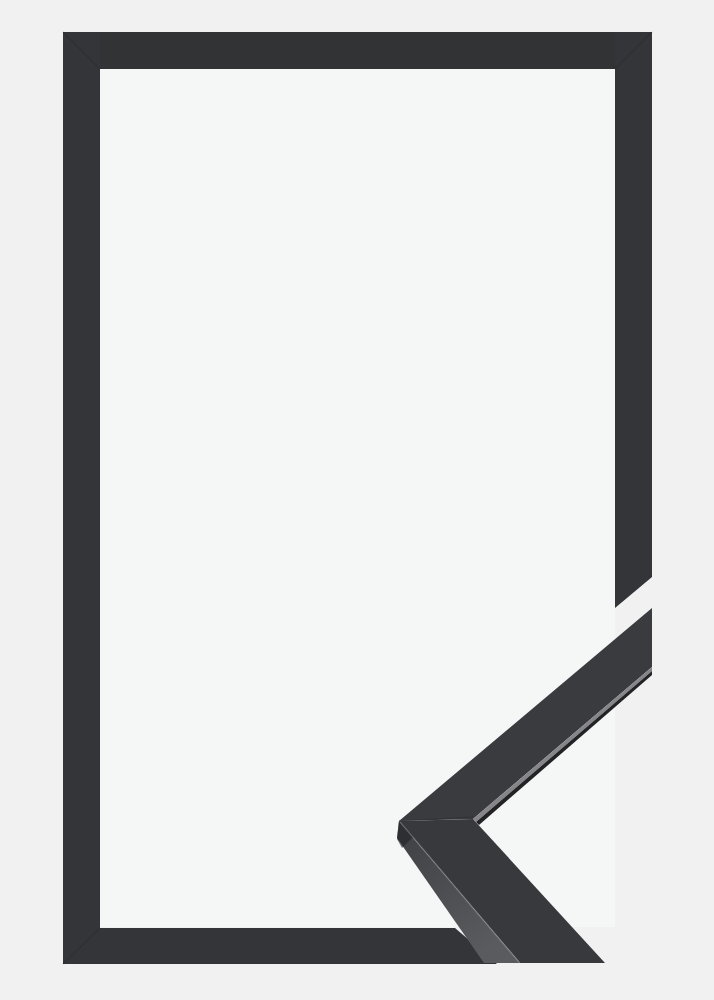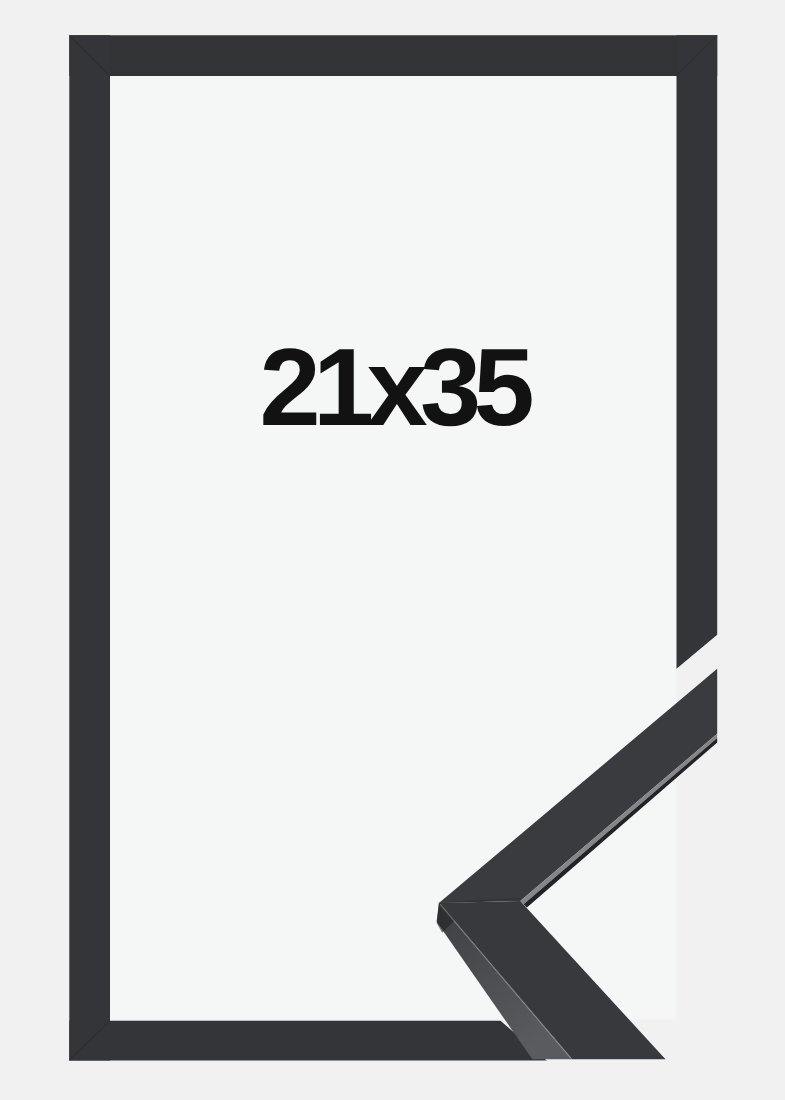--- a/index.html
+++ b/index.html
@@ -79,15 +79,14 @@
       <polygon points="399,821 520,963 484,963 397,838" fill="url(#sideGrad)"></polygon>
 
       <polygon points="399,821 413,837 402,848 397,839" opacity="0.6" fill="#232326"></polygon>
 
       <line x1="400" y1="822" x2="519" y2="962" stroke="#ffffff" stroke-opacity="0.16" stroke-width="1.6"></line>
 
       <line x1="399" y1="821" x2="473" y2="817" stroke-opacity="0.4" stroke-width="1.2" stroke="#26272a"></line>
     </g>
   </svg>
 
-  <div class="size-label">21x35</div>
 
 </div>
 
 </body></html>

